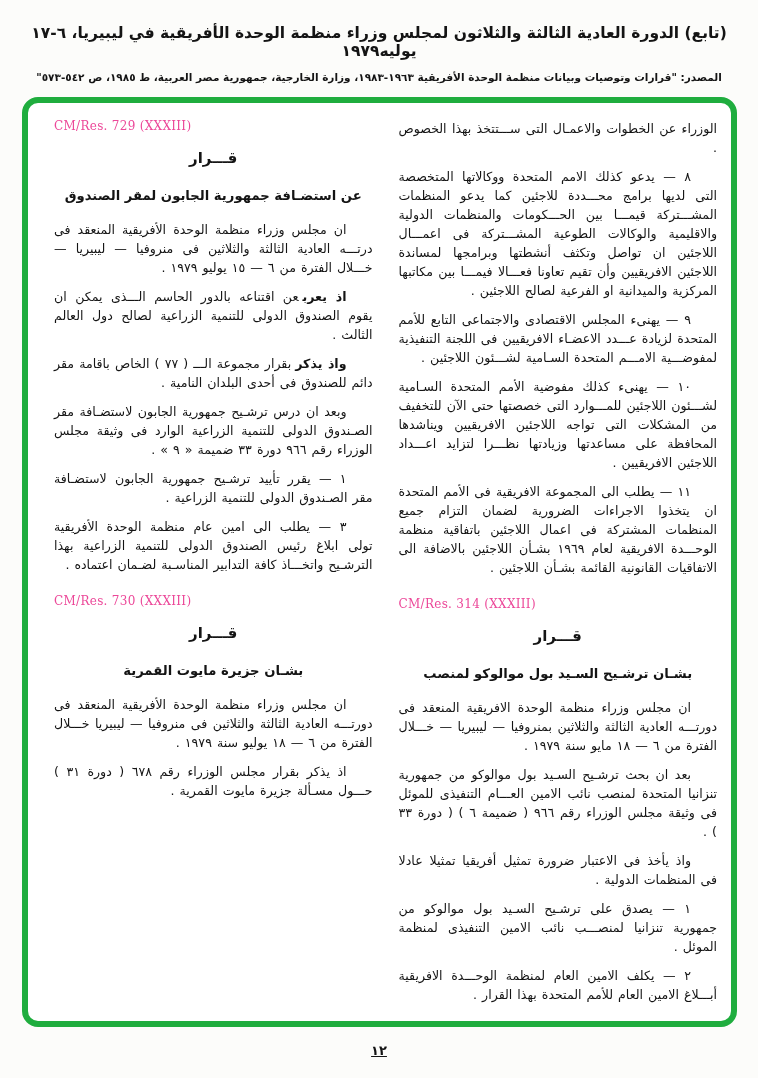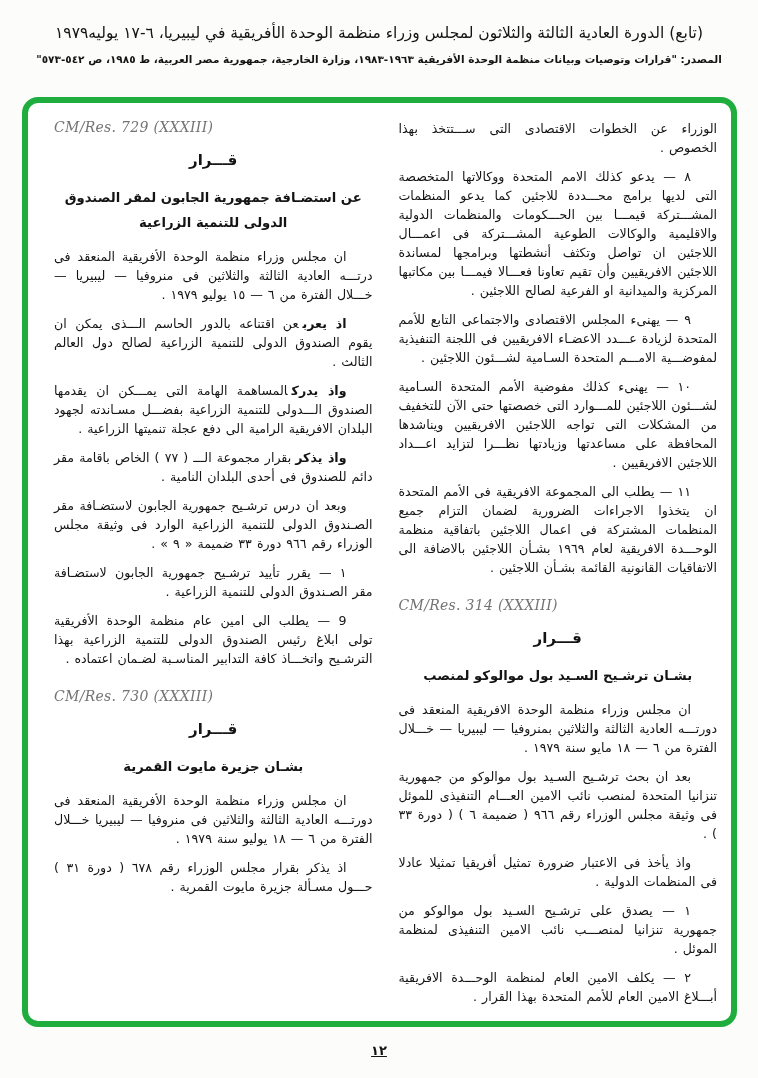--- a/index.html
+++ b/index.html
@@ -4,21 +4,21 @@
 <style>
   html,body{margin:0;padding:0;}
   body{
     width:758px;height:1078px;position:relative;
     background:#fcfcfa;color:#141414;
     font-family:"DejaVu Sans",sans-serif;
     overflow:hidden;
   }
   
   .page-header{position:absolute;top:24px;left:0;right:0;text-align:center;direction:rtl;}
-  .page-header .title{font-weight:normal;font-size:15.5px;letter-spacing:0.2px;}
+  .page-header .title{font-weight:bold;font-size:15.5px;letter-spacing:0.2px;}
   .page-header .source{font-weight:bold;font-size:10.5px;margin-top:11px;}
   
   .content-box{
     position:absolute;left:22px;top:97px;width:715px;height:930px;
     box-sizing:border-box;border:6px solid #1fad3e;border-radius:16px;
     background:#ffffff;
   }
   .columns{
     display:flex;direction:rtl;gap:26px;
     padding:16px 14px 0 26px;height:100%;box-sizing:border-box;overflow:hidden;
@@ -27,21 +27,21 @@
   .col-left .first-ref{margin-top:20px;}
   
   .para{
     direction:rtl;text-align:justify;font-size:12.6px;line-height:19px;
     margin:0 0 10px;text-indent:26px;word-spacing:1px;
   }
   .para.no-indent{text-indent:0;}
   .lead{font-weight:bold;margin-inline-end:4px;}
   .res-ref{
     direction:ltr;text-align:left;font-family:"DejaVu Serif",serif;
-    font-size:14px;letter-spacing:0.3px;margin:20px 0 16px;color:#737373;font-style:italic;
+    font-size:12px;letter-spacing:0.3px;margin:20px 0 16px;color:#ec4899;
   }
   .col .res-ref.first-ref{margin-top:0;}
   .heading{text-align:center;font-weight:bold;font-size:15px;margin:6px 0 16px;direction:rtl;}
   .subtitle{
     text-align:center;font-weight:bold;font-size:13.2px;line-height:25px;
     margin:4px 0 12px;direction:rtl;
   }
   
   .page-number{
     position:absolute;bottom:20px;left:0;right:0;text-align:center;
@@ -53,21 +53,21 @@
 
 <div class="page-header">
   <div class="title">(تابع) الدورة العادية الثالثة والثلاثون لمجلس وزراء منظمة الوحدة الأفريقية في ليبيريا، ٦-١٧ يوليه١٩٧٩</div>
   <div class="source">المصدر: "قرارات وتوصيات وبيانات منظمة الوحدة الأفريقية ١٩٦٣-١٩٨٣، وزارة الخارجية، جمهورية مصر العربية، ط ١٩٨٥، ص ٥٤٢-٥٧٣"</div>
 </div>
 
 <div class="content-box" style="border-color: rgb(31, 173, 62);">
   <div class="columns">
 
     <div class="col col-right">
-      <p class="para no-indent">الوزراء عن الخطوات الاقتصادى التى ســـتتخذ بهذا الخصوص .</p>
+      <p class="para no-indent">الوزراء عن الخطوات والاعمـال التى ســـتتخذ بهذا الخصوص .</p>
       <p class="para">٨ — يدعو كذلك الامم المتحدة ووكالاتها المتخصصة التى لديها برامج محـــددة للاجئين كما يدعو المنظمات المشـــتركة قيمـــا بين الحـــكومات والمنظمات الدولية والاقليمية والوكالات الطوعية المشـــتركة فى اعمـــال اللاجئين ان تواصل وتكثف أنشطتها وبرامجها لمساندة اللاجئين الافريقيين وأن تقيم تعاونا فعـــالا فيمـــا بين مكاتبها المركزية والميدانية او الفرعية لصالح اللاجئين .</p>
       <p class="para">٩ — يهنىء المجلس الاقتصادى والاجتماعى التابع للأمم المتحدة لزيادة عـــدد الاعضـاء الافريقيين فى اللجنة التنفيذية لمفوضـــية الامـــم المتحدة السـامية لشـــئون اللاجئين .</p>
       <p class="para">١٠ — يهنىء كذلك مفوضية الأمم المتحدة السـامية لشـــئون اللاجئين للمـــوارد التى خصصتها حتى الآن للتخفيف من المشكلات التى تواجه اللاجئين الافريقيين ويناشدها المحافظة على مساعدتها وزيادتها نظـــرا لتزايد اعـــداد اللاجئين الافريقيين .</p>
       <p class="para">١١ — يطلب الى المجموعة الافريقية فى الأمم المتحدة ان يتخذوا الاجراءات الضرورية لضمان التزام جميع المنظمات المشتركة فى اعمال اللاجئين باتفاقية منظمة الوحـــدة الافريقية لعام ١٩٦٩ بشـأن اللاجئين بالاضافة الى الاتفاقيات القانونية القائمة بشـأن اللاجئين .</p>
       <div class="res-ref">CM/Res. 314 (XXXIII)</div>
       <div class="heading">قـــرار</div>
       <div class="subtitle">
         <div>بشـان ترشـيح السـيد بول موالوكو لمنصب</div>
       </div>
       <p class="para">ان مجلس وزراء منظمة الوحدة الافريقية المنعقد فى دورتـــه العادية الثالثة والثلاثين بمنروفيا — ليبيريا — خـــلال الفترة من ٦ — ١٨ مايو سنة ١٩٧٩ .</p>
@@ -75,29 +75,27 @@
       <p class="para">واذ يأخذ فى الاعتبار ضرورة تمثيل أفريقيا تمثيلا عادلا فى المنظمات الدولية .</p>
       <p class="para">١ — يصدق على ترشـيح السـيد بول موالوكو من جمهورية تنزانيا لمنصـــب نائب الامين التنفيذى لمنظمة الموئل .</p>
       <p class="para">٢ — يكلف الامين العام لمنظمة الوحـــدة الافريقية أبـــلاغ الامين العام للأمم المتحدة بهذا القرار .</p>
     </div>
 
     <div class="col col-left">
       <div class="res-ref first-ref">CM/Res. 729 (XXXIII)</div>
       <div class="heading">قـــرار</div>
       <div class="subtitle">
         <div>عن استضـافة جمهورية الجابون لمقر الصندوق</div>
-        <div>الدولى للتنمية الزراعية</div>
       </div>
       <p class="para">ان مجلس وزراء منظمة الوحدة الأفريقية المنعقد فى درتـــه العادية الثالثة والثلاثين فى منروفيا — ليبيريا — خـــلال الفترة من ٦ — ١٥ يوليو ١٩٧٩ .</p>
       <p class="para"><span class="lead">اذ يعرب</span><span>عن اقتناعه بالدور الحاسم الـــذى يمكن ان يقوم الصندوق الدولى للتنمية الزراعية لصالح دول العالم الثالث .</span></p>
-      <p class="para"><span class="lead">واذ يدرك</span><span>المساهمة الهامة التى يمـــكن ان يقدمها الصندوق الـــدولى للتنمية الزراعية بفضـــل مسـاندته لجهود البلدان الافريقية الرامية الى دفع عجلة تنميتها الزراعية .</span></p>
       <p class="para"><span class="lead">واذ يذكر</span><span>بقرار مجموعة الـــ ( ٧٧ ) الخاص باقامة مقر دائم للصندوق فى أحدى البلدان النامية .</span></p>
       <p class="para">وبعد ان درس ترشـيح جمهورية الجابون لاستضـافة مقر الصـندوق الدولى للتنمية الزراعية الوارد فى وثيقة مجلس الوزراء رقم ٩٦٦ دورة ٣٣ ضميمة « ٩ » .</p>
       <p class="para">١ — يقرر تأييد ترشـيح جمهورية الجابون لاستضـافة مقر الصـندوق الدولى للتنمية الزراعية .</p>
-      <p class="para">9 — يطلب الى امين عام منظمة الوحدة الأفريقية تولى ابلاغ رئيس الصندوق الدولى للتنمية الزراعية بهذا الترشـيح واتخـــاذ كافة التدابير المناسـبة لضـمان اعتماده .</p>
+      <p class="para">٣ — يطلب الى امين عام منظمة الوحدة الأفريقية تولى ابلاغ رئيس الصندوق الدولى للتنمية الزراعية بهذا الترشـيح واتخـــاذ كافة التدابير المناسـبة لضـمان اعتماده .</p>
       <div class="res-ref">CM/Res. 730 (XXXIII)</div>
       <div class="heading">قـــرار</div>
       <div class="subtitle">
         <div>بشـان جزيرة مايوت القمرية</div>
       </div>
       <p class="para">ان مجلس وزراء منظمة الوحدة الأفريقية المنعقد فى دورتـــه العادية الثالثة والثلاثين فى منروفيا — ليبيريا خـــلال الفترة من ٦ — ١٨ يوليو سنة ١٩٧٩ .</p>
       <p class="para">اذ يذكر بقرار مجلس الوزراء رقم ٦٧٨ ( دورة ٣١ ) حـــول مسـألة جزيرة مايوت القمرية .</p>
     </div>
 
   </div>

